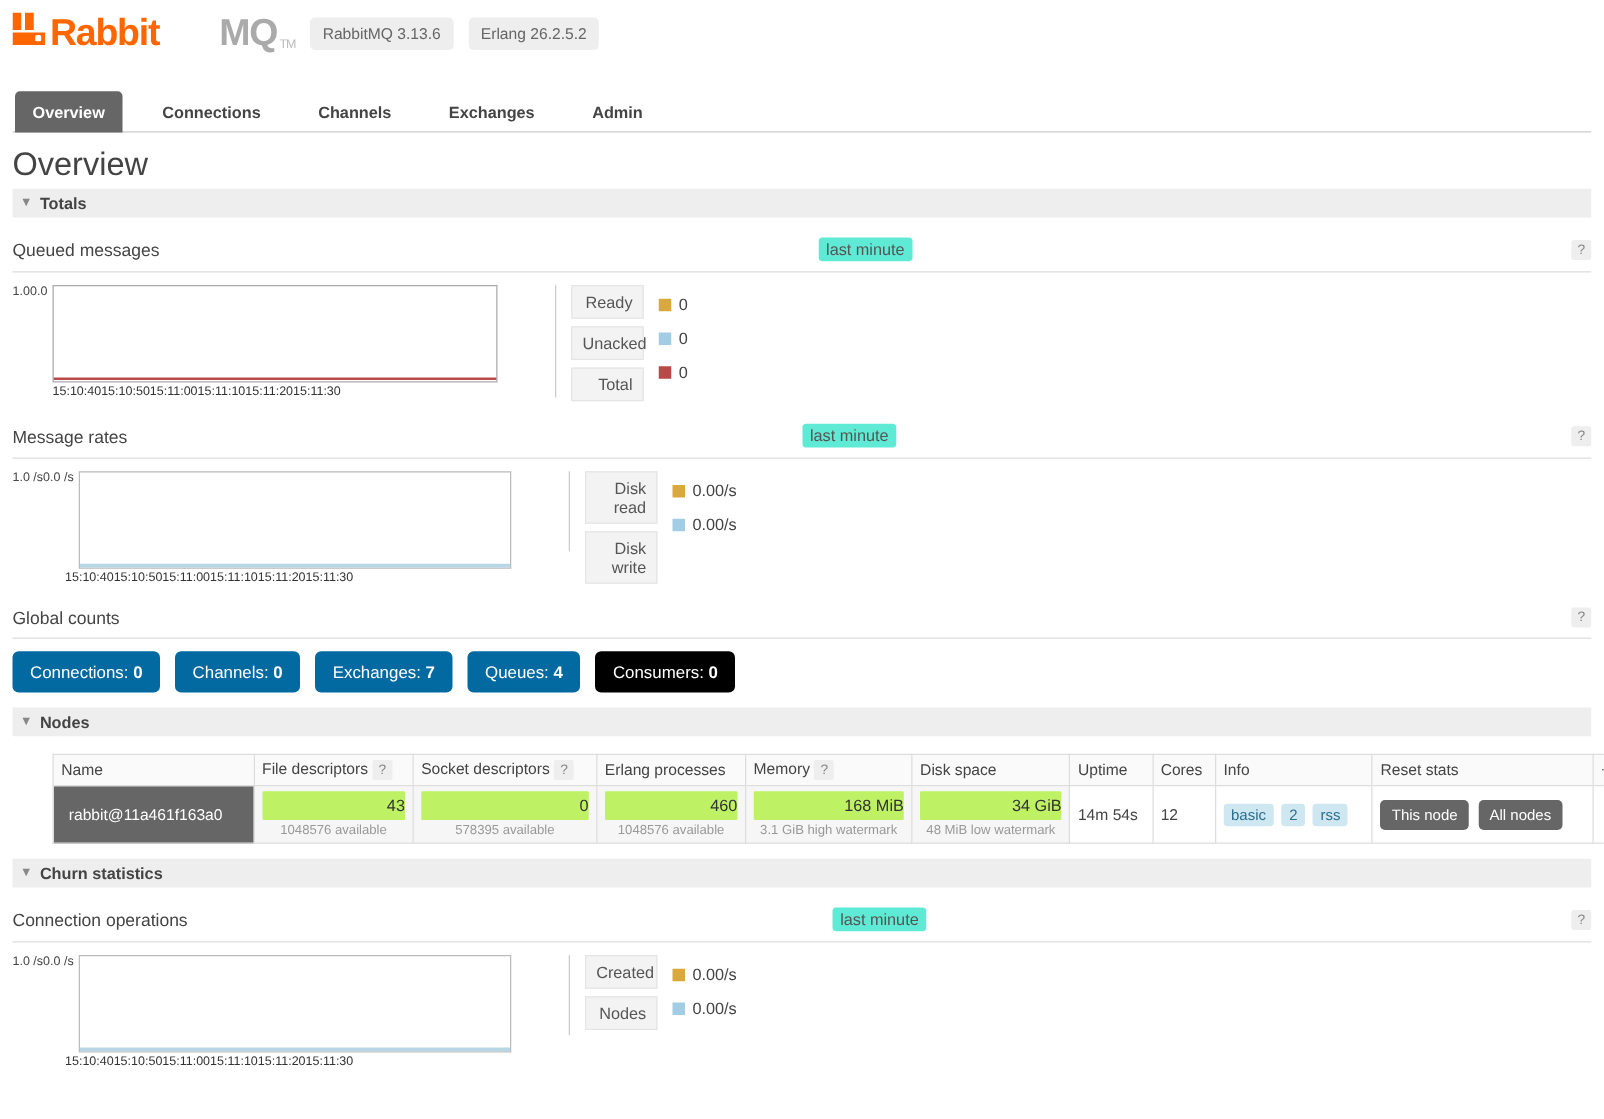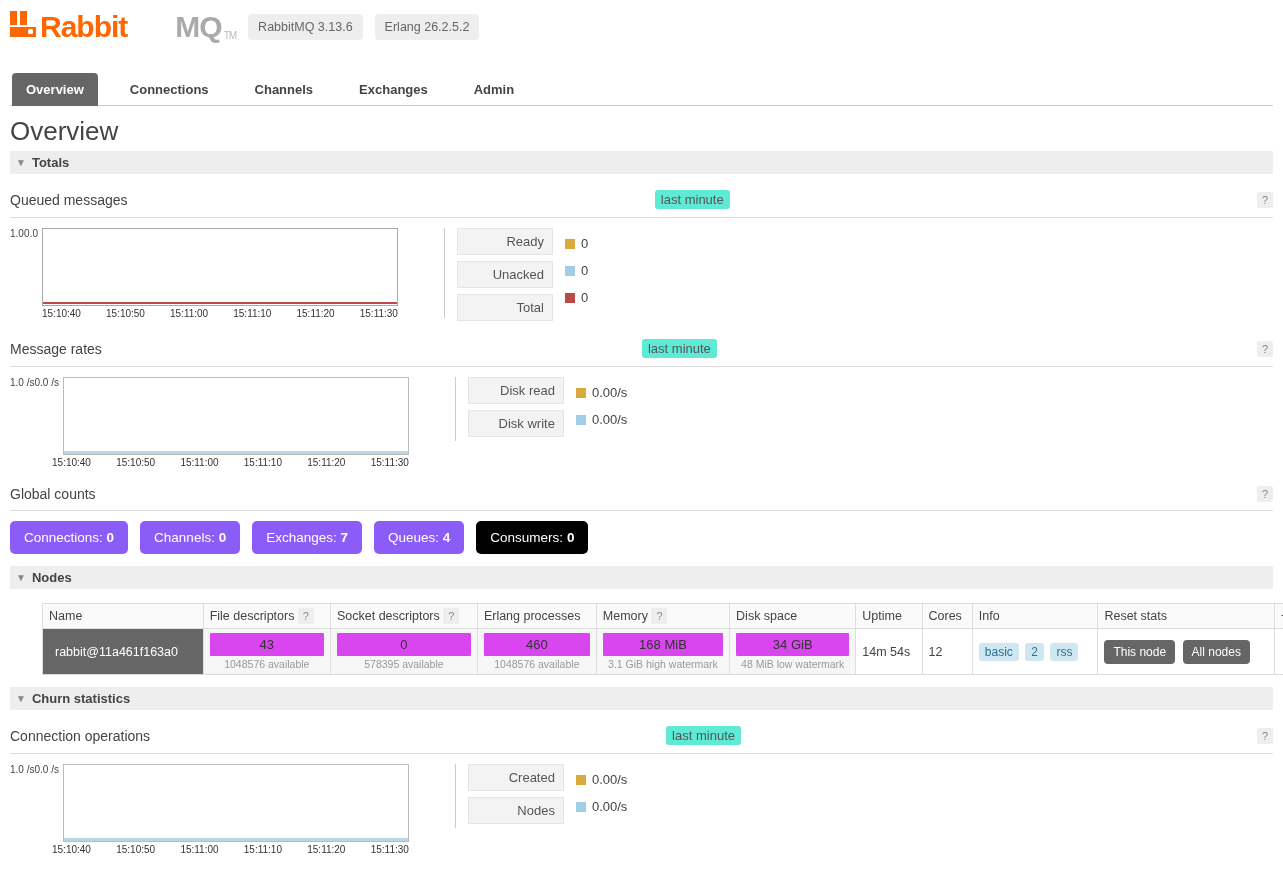--- a/index.html
+++ b/index.html
@@ -57,56 +57,56 @@
     position: absolute; left: 0; right: 0; bottom: 1px; height: 2px; background: #b94a48;
   }
   .chart-box .flatline.blue { background:#b8d7e6; height:3px; bottom:0; }
   .y-axis { display: flex; }
   .y-labels {
     display: flex; flex-direction: row; justify-content: space-between;
     height: 78px; font-size: 10px; color: #444; text-align: right; padding-right: 4px;
     min-width: 32px;
   }
   .x-labels {
-    display: flex; justify-content: space-between; font-size: 10px; color: #333;
+    display: flex; font-size: 10px; color: #333;
     padding-left: 32px; margin-top: 2px;
   }
   .x-labels span { white-space: nowrap; }
   .legend { display: flex; gap: 12px; align-items: flex-start; }
   .legend-labels { display:flex; flex-direction:column; gap:6px; }
   .legend-lab {
-    background:#f3f3f3; border:1px solid #e5e5e5; width:96px; text-align:right;
+    background:#f3f3f3; border:1px solid #e5e5e5; width:58px; text-align:right;
     padding:5px 8px; color:#555; font-size:13px;
   }
   .legend-vals { display:flex; flex-direction:column; gap:6px; padding-top:5px; }
   .legend-val { display:flex; align-items:center; gap:6px; font-size:13px; height:21px; }
   .swatch { width:10px; height:10px; display:inline-block; }
   .sw-gold { background:#d9a93e; }
   .sw-blue { background:#a3cde4; }
   .sw-red  { background:#b94a48; }
   
   .gc-row { display:flex; gap:12px; }
   .gc-btn {
-    background:#8b5cf6; color:#fff; border:none; padding:9px 14px; border-radius:5px;
+    background:#0369a1; color:#fff; border:none; padding:9px 14px; border-radius:5px;
     font-size:13.5px; cursor:pointer;
   }
   .gc-btn.muted { background:#000000; }
   .gc-btn b { font-weight:700; }
   
   table.nodes { width:100%; border-collapse:collapse; margin-top:4px;margin-left:32px; }
   table.nodes th, table.nodes td {
     border:1px solid #ddd; padding:4px 6px; text-align:left; font-size:12.5px;
     vertical-align:middle;
   }
   table.nodes th { background:#fafafa; font-weight:400; color:#444; }
   td.node-name { background:#666; color:#fff; text-align:center; }
   td.node-name span { display:inline-block; background:#666; border-radius:3px; padding:3px 6px; }
   td.util { background:#f6f6f6; padding:2px; }
   .bar {
-    background:#d946ef; text-align:center; padding:4px 0; color:#333; font-size:13px;
+    background:#bef264; text-align:right; padding:4px 0; color:#333; font-size:13px;
     border-radius:1px;
   }
   .subv { color:#999; font-size:10.5px; text-align:center; margin-top:2px; }
   .info-badge {
     display:inline-block; padding:2px 6px; border-radius:3px; font-size:12px; margin-right:3px;
   }
   .ib-basic { background:#cfe7f1; color:#2c6e8e; }
   .ib-num   { background:#cfe7f1; color:#2c6e8e; }
   .ib-rss   { background:#cfe7f1; color:#2c6e8e; }
   .reset-btn {

